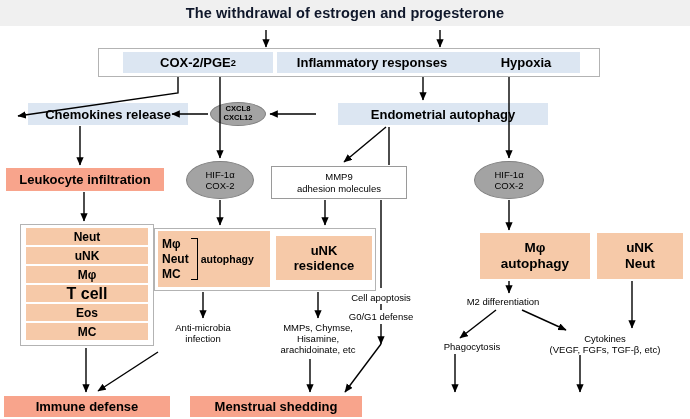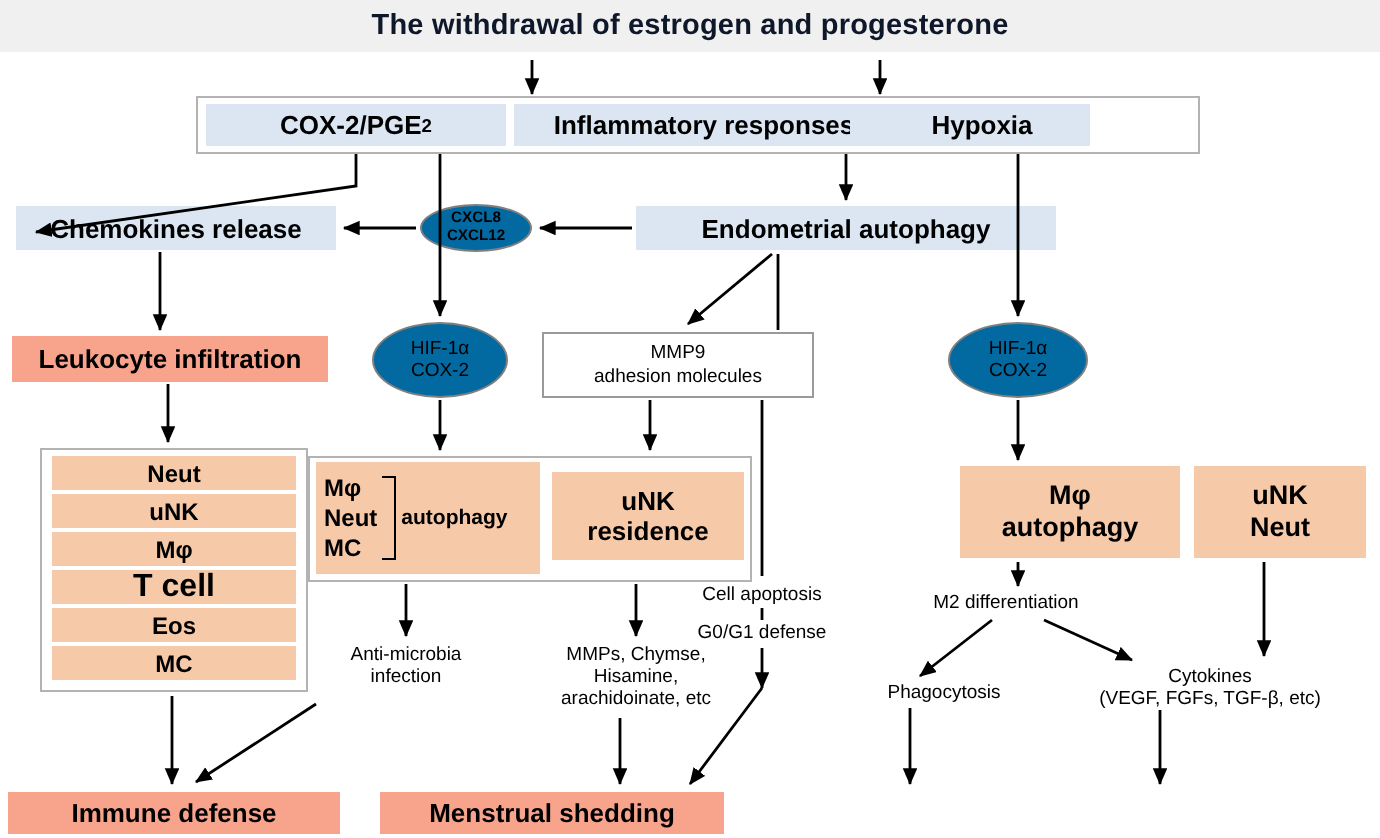--- a/index.html
+++ b/index.html
@@ -16,29 +16,29 @@
 
   
   .titlebar{
     left:0;top:0;width:690px;height:26px;
     background:#f0f0f0;
     color:#0f172a;font-weight:bold;font-size:14.5px;
     letter-spacing:.1px;
   }
 
   
-  .blue{background:#dce6f2;color:#000;font-weight:bold;}
+  .blue{background:#dce6f2;color:#000;font-weight:bold;margin-left:20px;}
   .peach{background:#f6c9a8;color:#000;font-weight:bold;}
   .salmon{background:#f8a48c;color:#000;font-weight:bold;}
   .outline{background:#ffffff;border:1px solid #b3b3b3;}
   .plainbox{background:#ffffff;border:1px solid #9a9a9a;color:#000;font-weight:normal;}
 
   
   .ellipse{
-    border:1px solid #808080;border-radius:50%;background:#0369a1;
+    border:1px solid #808080;border-radius:50%;background:#a3a3a3;
     flex-direction:column;line-height:1.12;color:#000;
   }
 
   
   .ftext{position:absolute;color:#000;font-size:9.5px;line-height:1.18;text-align:center;font-weight:normal;}
 
   
   #arrows{position:absolute;left:0;top:0;width:690px;height:419px;pointer-events:none;}
 
   .sub{font-size:.72em;vertical-align:-0.25em;}
@@ -53,21 +53,21 @@
 
   <div class="node outline" style="left:98px;top:48px;width:502px;height:29px;"></div>
 
   <div class="node blue" style="left:103px;top:52px;width:150px;height:21px;font-size:13px;">
     <span>COX-2/PGE</span>
       <span class="sub">2</span>
   </div>
 
   <div class="node blue" style="left:257px;top:52px;width:190px;height:21px;font-size:13px;">Inflammatory responses</div>
 
-  <div class="node blue" style="left:425px;top:52px;width:120px;height:21px;font-size:13px;padding-left:12px;">Hypoxia</div>
+  <div class="node blue" style="left:440px;top:52px;width:120px;height:21px;font-size:13px;padding-left:12px;">Hypoxia</div>
 
   <div class="node blue" style="left:8px;top:103px;width:160px;height:22px;font-size:13px;">Chemokines release</div>
 
   <div class="node ellipse stack" style="left:210px;top:102px;width:56px;height:24px;font-size:7.6px;font-weight:bold;">
     <span>CXCL8</span>
     <span>CXCL12</span>
   </div>
 
   <div class="node blue" style="left:318px;top:103px;width:210px;height:22px;font-size:13px;">Endometrial autophagy</div>
 

